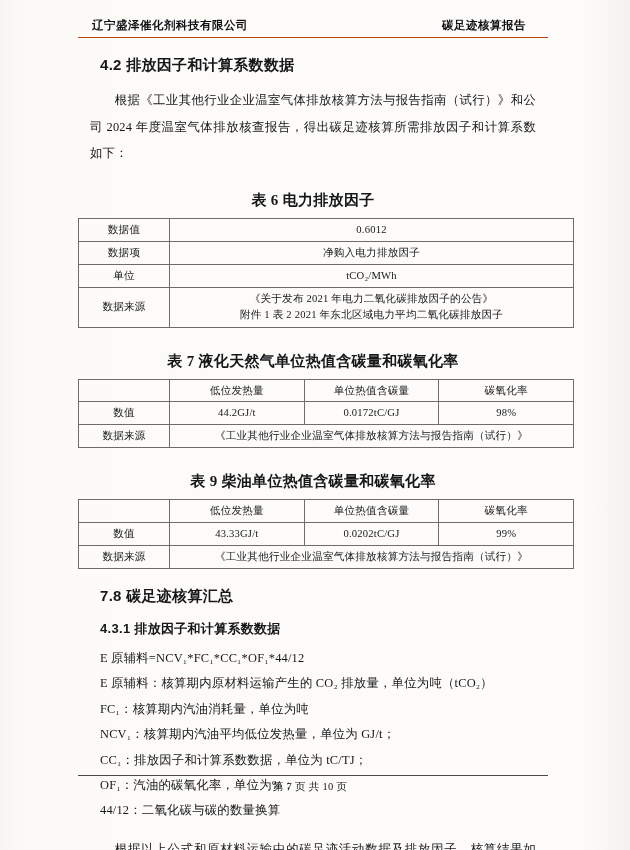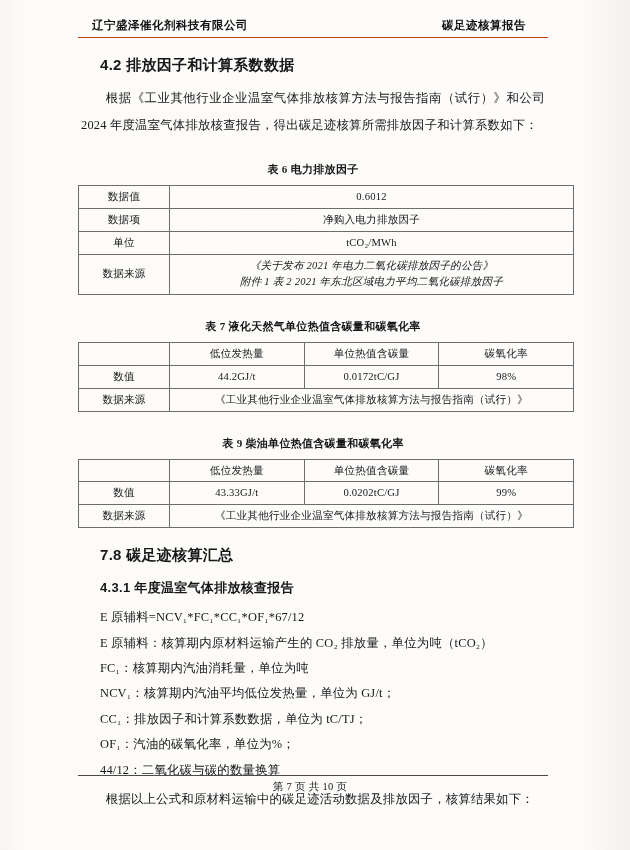--- a/index.html
+++ b/index.html
@@ -54,58 +54,58 @@
   h3.sec {
     font-family: "Liberation Sans", "DejaVu Sans", sans-serif;
     font-size: 13px;
     font-weight: bold;
     margin: 14px 0 8px 22px;
     letter-spacing: .3px;
   }
   p.body {
     font-size: 12.4px;
     line-height: 2.15;
-    margin: 3px;
+    margin: 12px;
     text-align: justify;
     text-justify: inter-ideograph;
     letter-spacing: .2px;
   }
   p.indent { text-indent: 2em; }
   p.formula {
     font-size: 12.4px;
     line-height: 2.05;
     margin: 0;
     padding-left: 22px;
     letter-spacing: .2px;
   }
 
   
   .tbl-caption {
     text-align: center;
-    font-size: 11px;
+    font-size: 15px;
     font-weight: bold;
     margin: 24px 0 5px 0;
     letter-spacing: .3px;
   }
   table.doc {
     border-collapse: collapse;
     width: 496px;
     margin: 8px auto;
     table-layout: fixed;
   }
   table.doc td {
     border: 1px solid #6d6d6d;
     font-size: 10.6px;
     text-align: center;
     padding: 3px 2px;
     line-height: 1.5;
     letter-spacing: .2px;
   }
   table.doc td.lbl { width: 86px; }
-  table.doc td.two-line { line-height: 1.55; font-style: italic; }
+  table.doc td.two-line { line-height: 1.55; }
 
   
   .footer {
     position: absolute;
     left: 78px;
     top: 775px;
     width: 470px;
   }
   .footer .rule {
     border-top: 1px solid #4a4a4a;
@@ -198,23 +198,23 @@
         <td>99%</td>
       </tr>
       <tr>
         <td class="lbl">数据来源</td>
         <td colspan="3">《工业其他行业企业温室气体排放核算方法与报告指南（试行）》</td>
       </tr>
     </tbody>
       </table>
 
     <h2 class="sec">7.8 碳足迹核算汇总</h2>
-    <h3 class="sec">4.3.1 年度温室气体排放核查报告</h3>
-
-    <p class="formula">E 原辅料=NCV₁*FC₁*CC₁*OF₁*67/12</p>
+    <h3 class="sec">4.3.1 排放因子和计算系数数据</h3>
+
+    <p class="formula">E 原辅料=NCV₁*FC₁*CC₁*OF₁*44/12</p>
     <p class="formula">E 原辅料：核算期内原材料运输产生的 CO₂ 排放量，单位为吨（tCO₂）</p>
     <p class="formula">FC₁：核算期内汽油消耗量，单位为吨</p>
     <p class="formula">NCV₁：核算期内汽油平均低位发热量，单位为 GJ/t；</p>
     <p class="formula">CC₁：排放因子和计算系数数据，单位为 tC/TJ；</p>
     <p class="formula">OF₁：汽油的碳氧化率，单位为%；</p>
     <p class="formula">44/12：二氧化碳与碳的数量换算</p>
 
     <p class="body indent">根据以上公式和原材料运输中的碳足迹活动数据及排放因子，核算结果如下：</p>
 
   </div>

